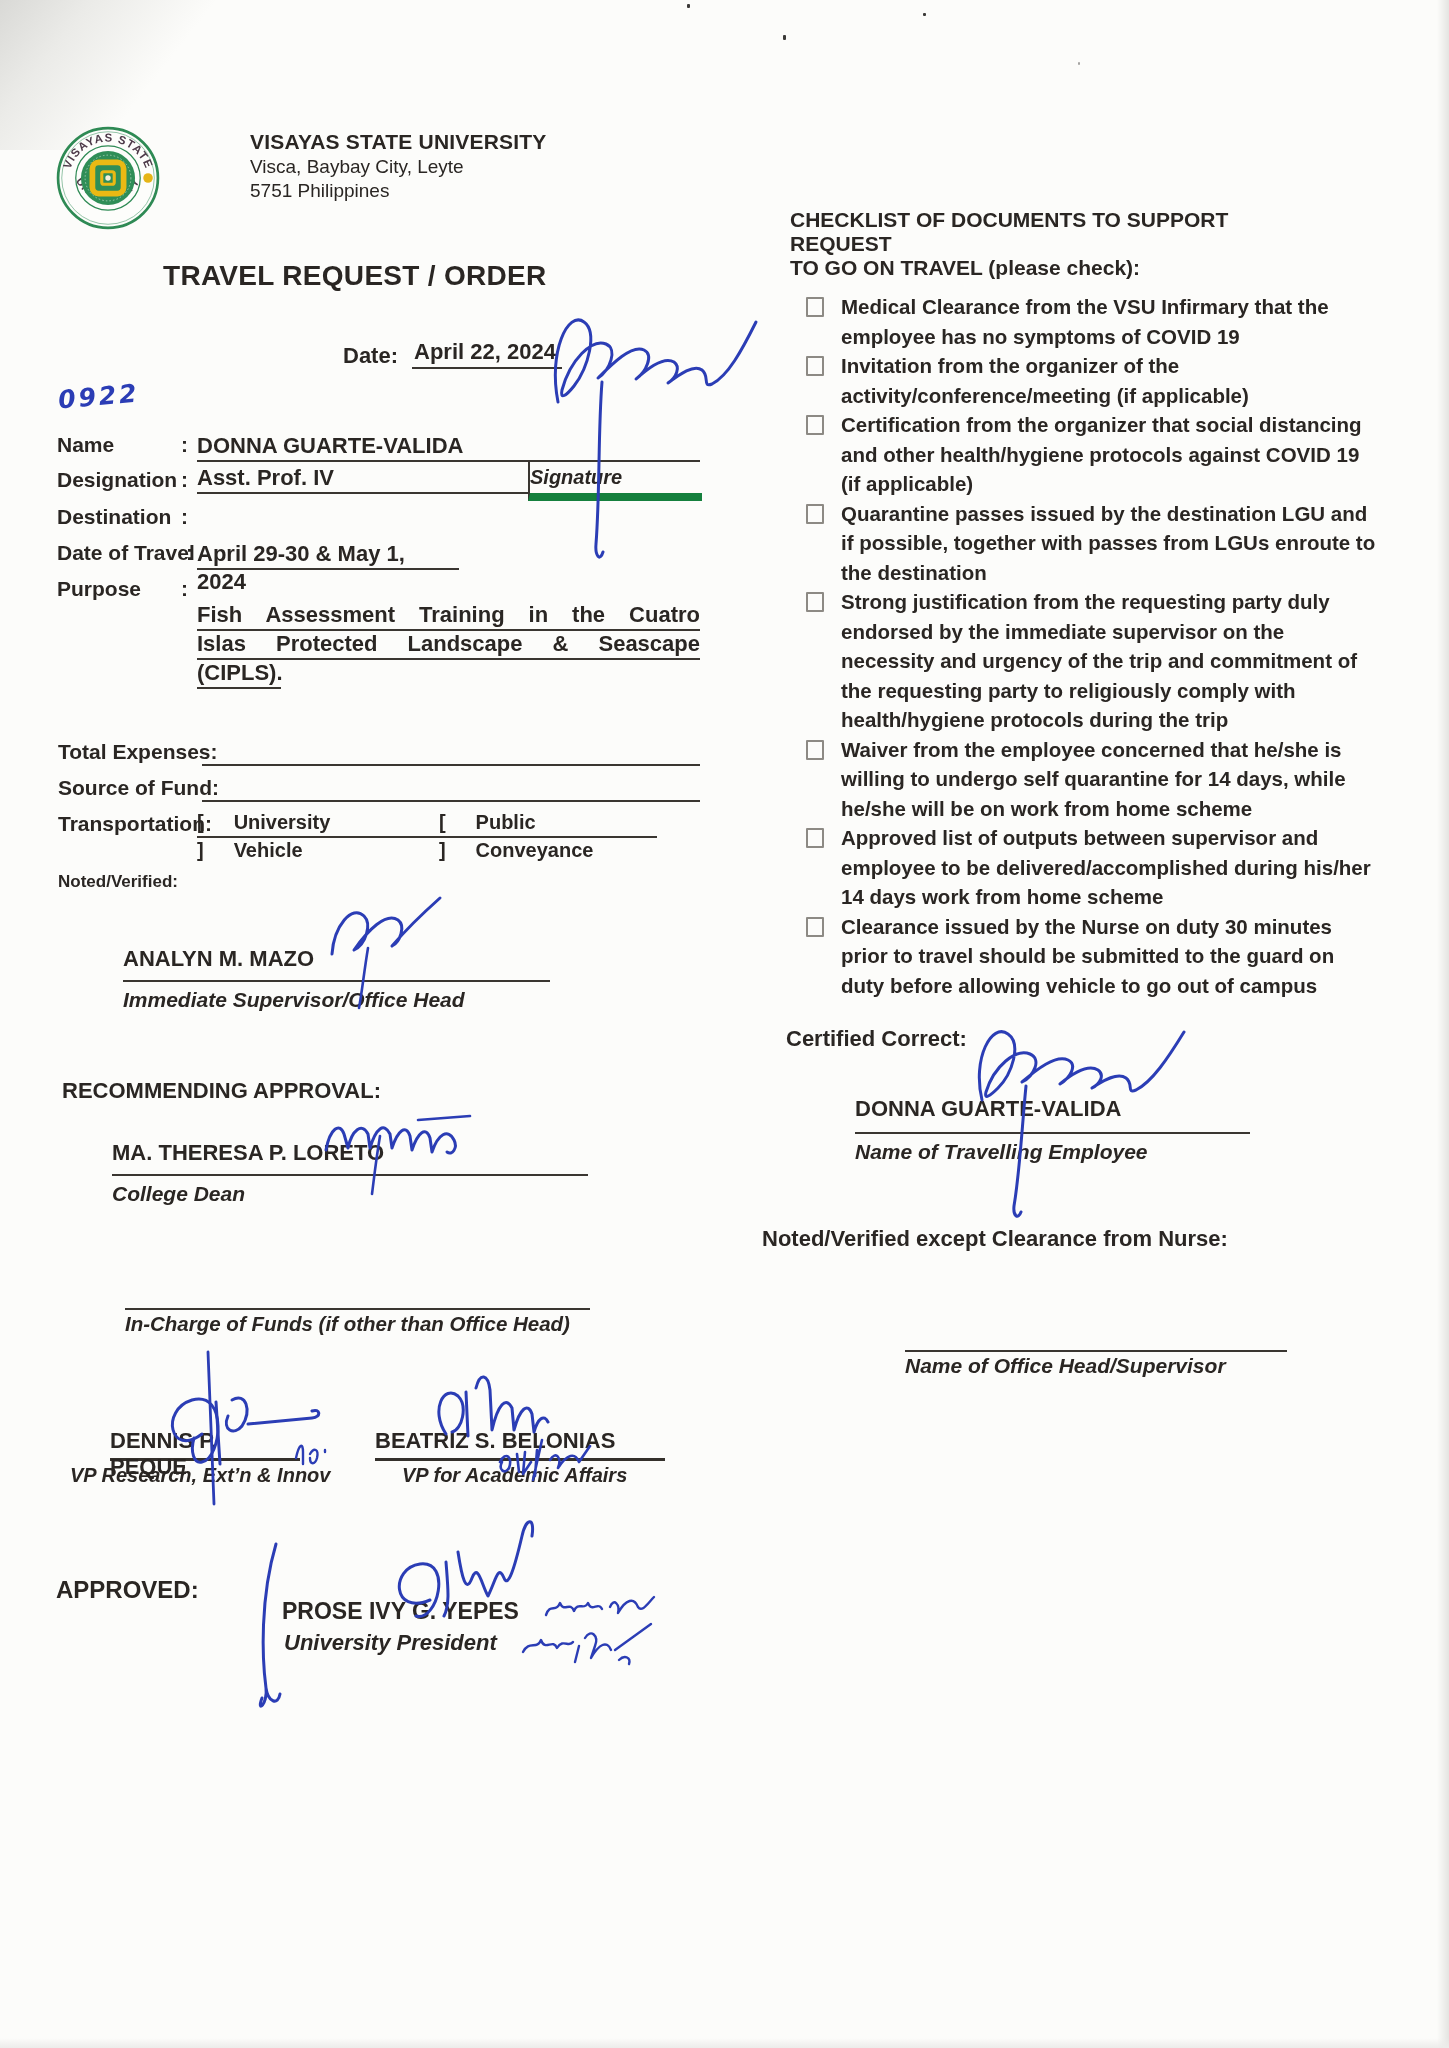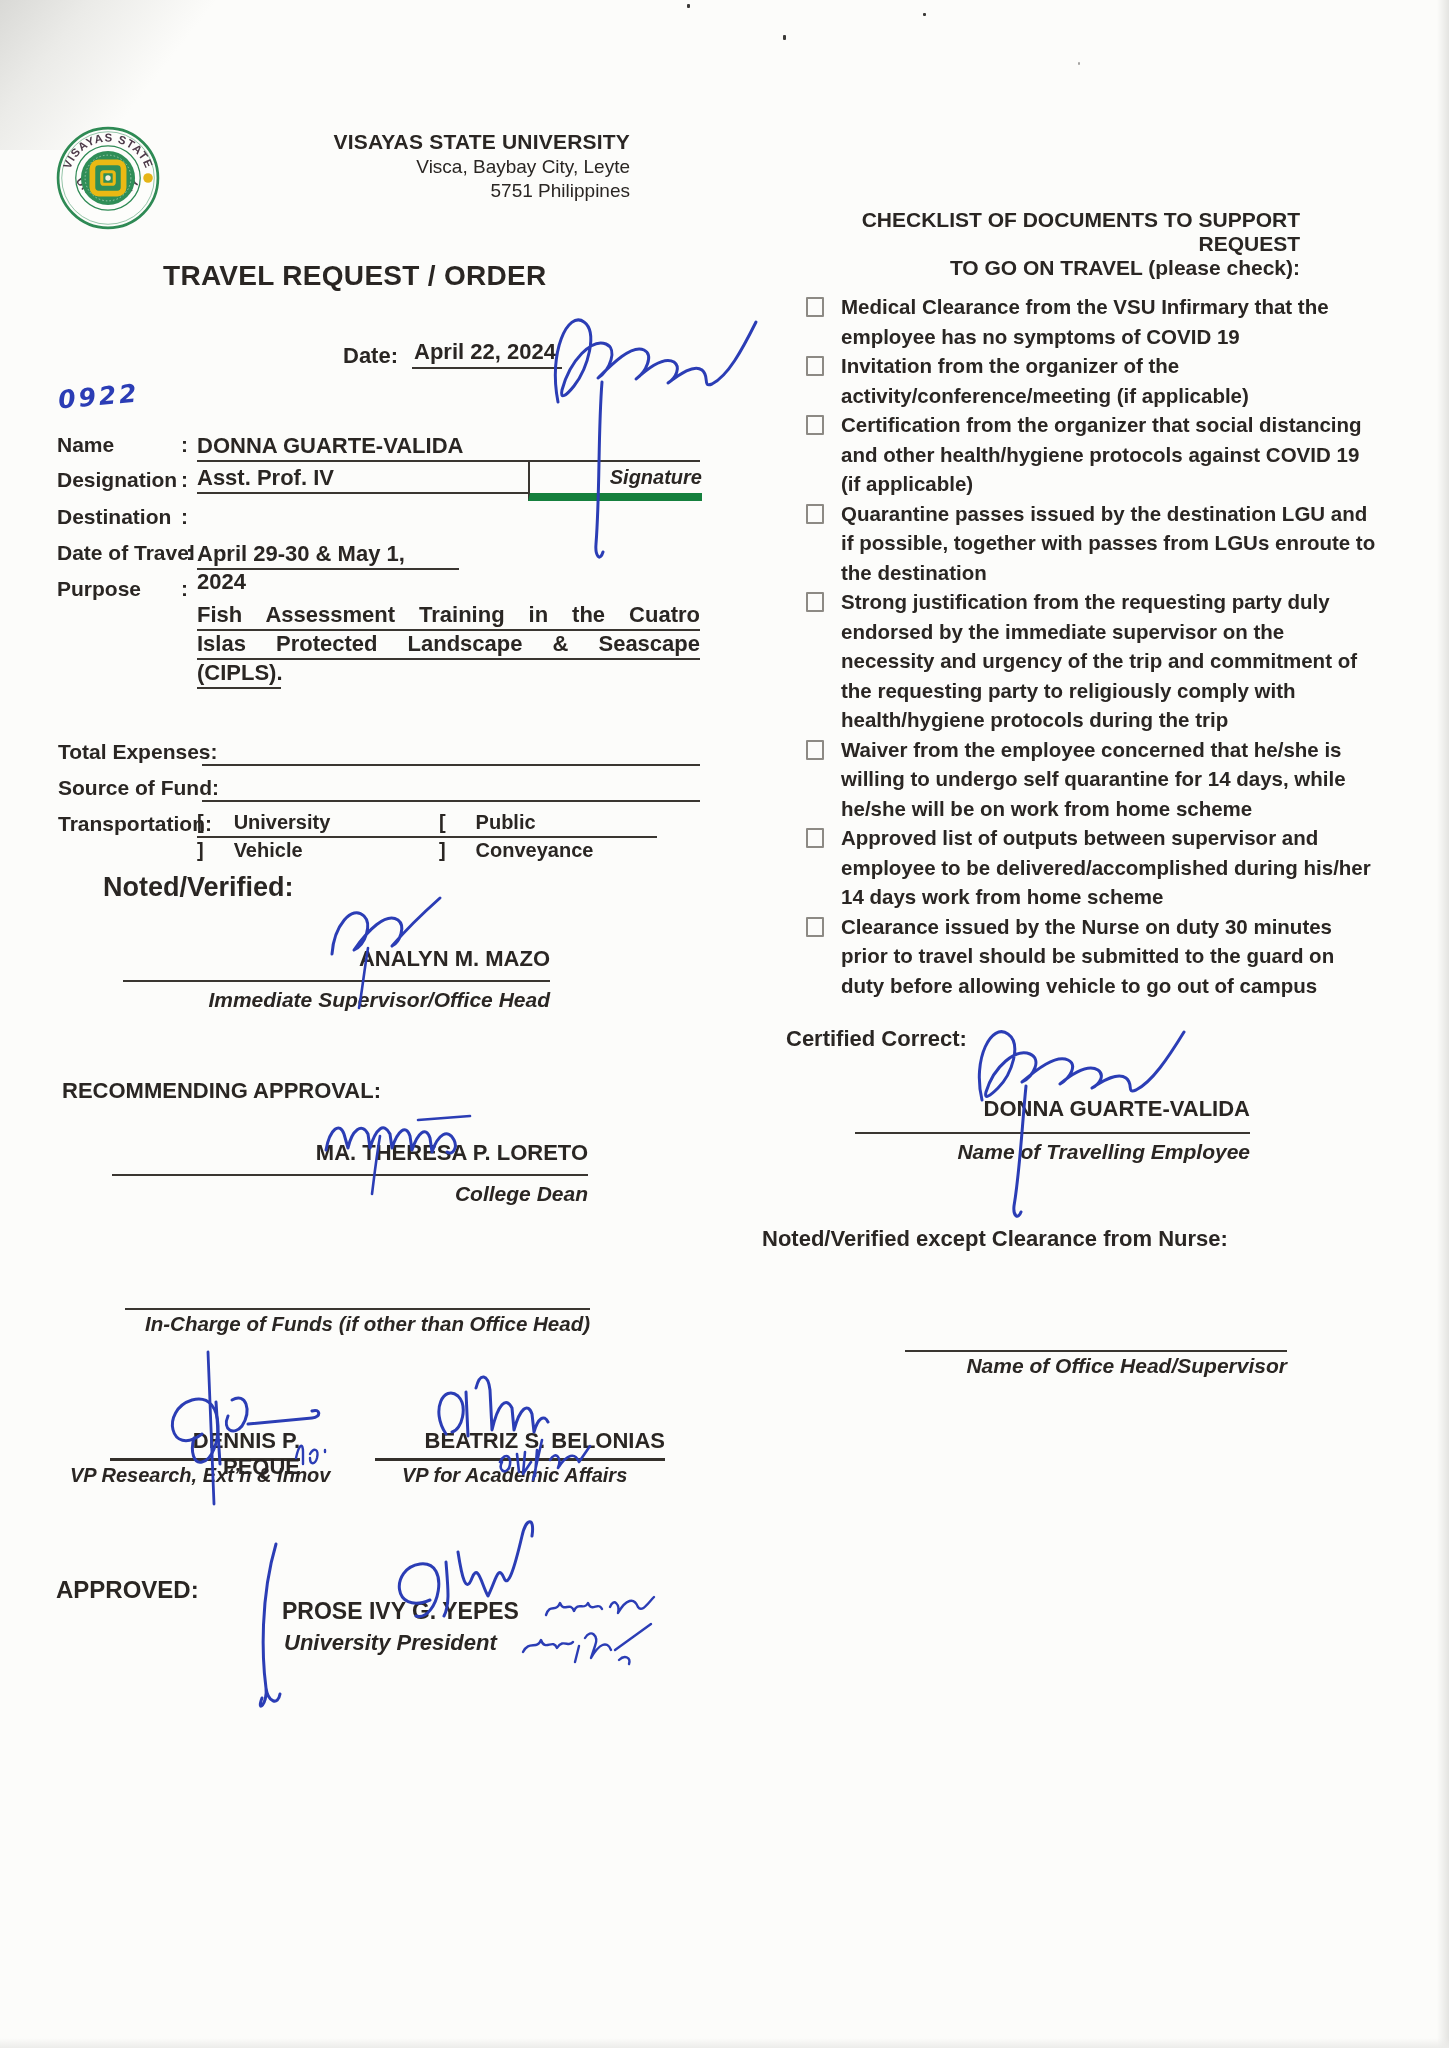--- a/index.html
+++ b/index.html
@@ -4,21 +4,21 @@
 <style>
   html,body{margin:0;padding:0;background:#ffffff;}
   .sheet{
     position:relative;width:1449px;height:2048px;overflow:hidden;
     background:#fcfcfa;
     font-family:"Liberation Sans",sans-serif;
     color:#2a2623;
   }
   .abs{position:absolute;}
   .b{font-weight:bold;}
-  .ctr{text-align:right;}
+  .ctr{text-align:left;}
   .uline{border-bottom:2px solid #3a3631;}
   .uline3{border-bottom:3px solid #34302b;}
   
   .univ-name{font-size:21px;font-weight:bold;letter-spacing:.2px;}
   .univ-addr{font-size:19px;margin-top:2px;}
   .form-title{font-size:28px;font-weight:bold;letter-spacing:.3px;}
   
   .flabel{font-size:21px;font-weight:bold;}
   .fcolon{font-size:21px;font-weight:bold;}
   .fval{font-size:22px;font-weight:bold;line-height:28px;height:28px;}
@@ -134,21 +134,21 @@
   <div class="abs uline" style="left:202px;top:774px;width:498px;height:26px;"></div>
 
   <div class="abs flabel" style="left:58px;top:812px;">Transportation:</div>
   <div class="abs uline" style="left:197px;top:808px;width:460px;height:28px;line-height:28px;display:flex;gap:12px;">
     <span class="b" style="font-size:20px;letter-spacing:2px;">[  ]</span>
     <span class="b" style="font-size:20px;">University Vehicle</span>
     <span class="b" style="font-size:20px;letter-spacing:2px;margin-left:24px;">[  ]</span>
     <span class="b" style="font-size:20px;">Public Conveyance</span>
   </div>
 
-  <div class="abs heading" style="left:58px;top:872px;font-size:27px;margin-left:45px;">Noted/Verified:</div>
+  <div class="abs heading" style="left:58px;top:872px;font-size:17px;">Noted/Verified:</div>
 
   <div class="abs ctr sig-name uline" style="left:123px;top:946px;width:427px;height:34px;">ANALYN M. MAZO</div>
   <div class="abs ctr sig-title" style="left:123px;top:988px;width:427px;">Immediate Supervisor/Office Head</div>
 
   <div class="abs heading" style="left:62px;top:1078px;font-size:22px;">RECOMMENDING APPROVAL:</div>
   <div class="abs ctr sig-name uline" style="left:112px;top:1140px;width:476px;height:34px;">MA. THERESA P. LORETO</div>
   <div class="abs ctr sig-title" style="left:112px;top:1182px;width:476px;">College Dean</div>
 
   <div class="abs uline" style="left:125px;top:1280px;width:465px;height:28px;"></div>
   <div class="abs ctr sig-title" style="left:125px;top:1312px;width:465px;font-size:20.5px;">In-Charge of Funds (if other than Office Head)</div>

